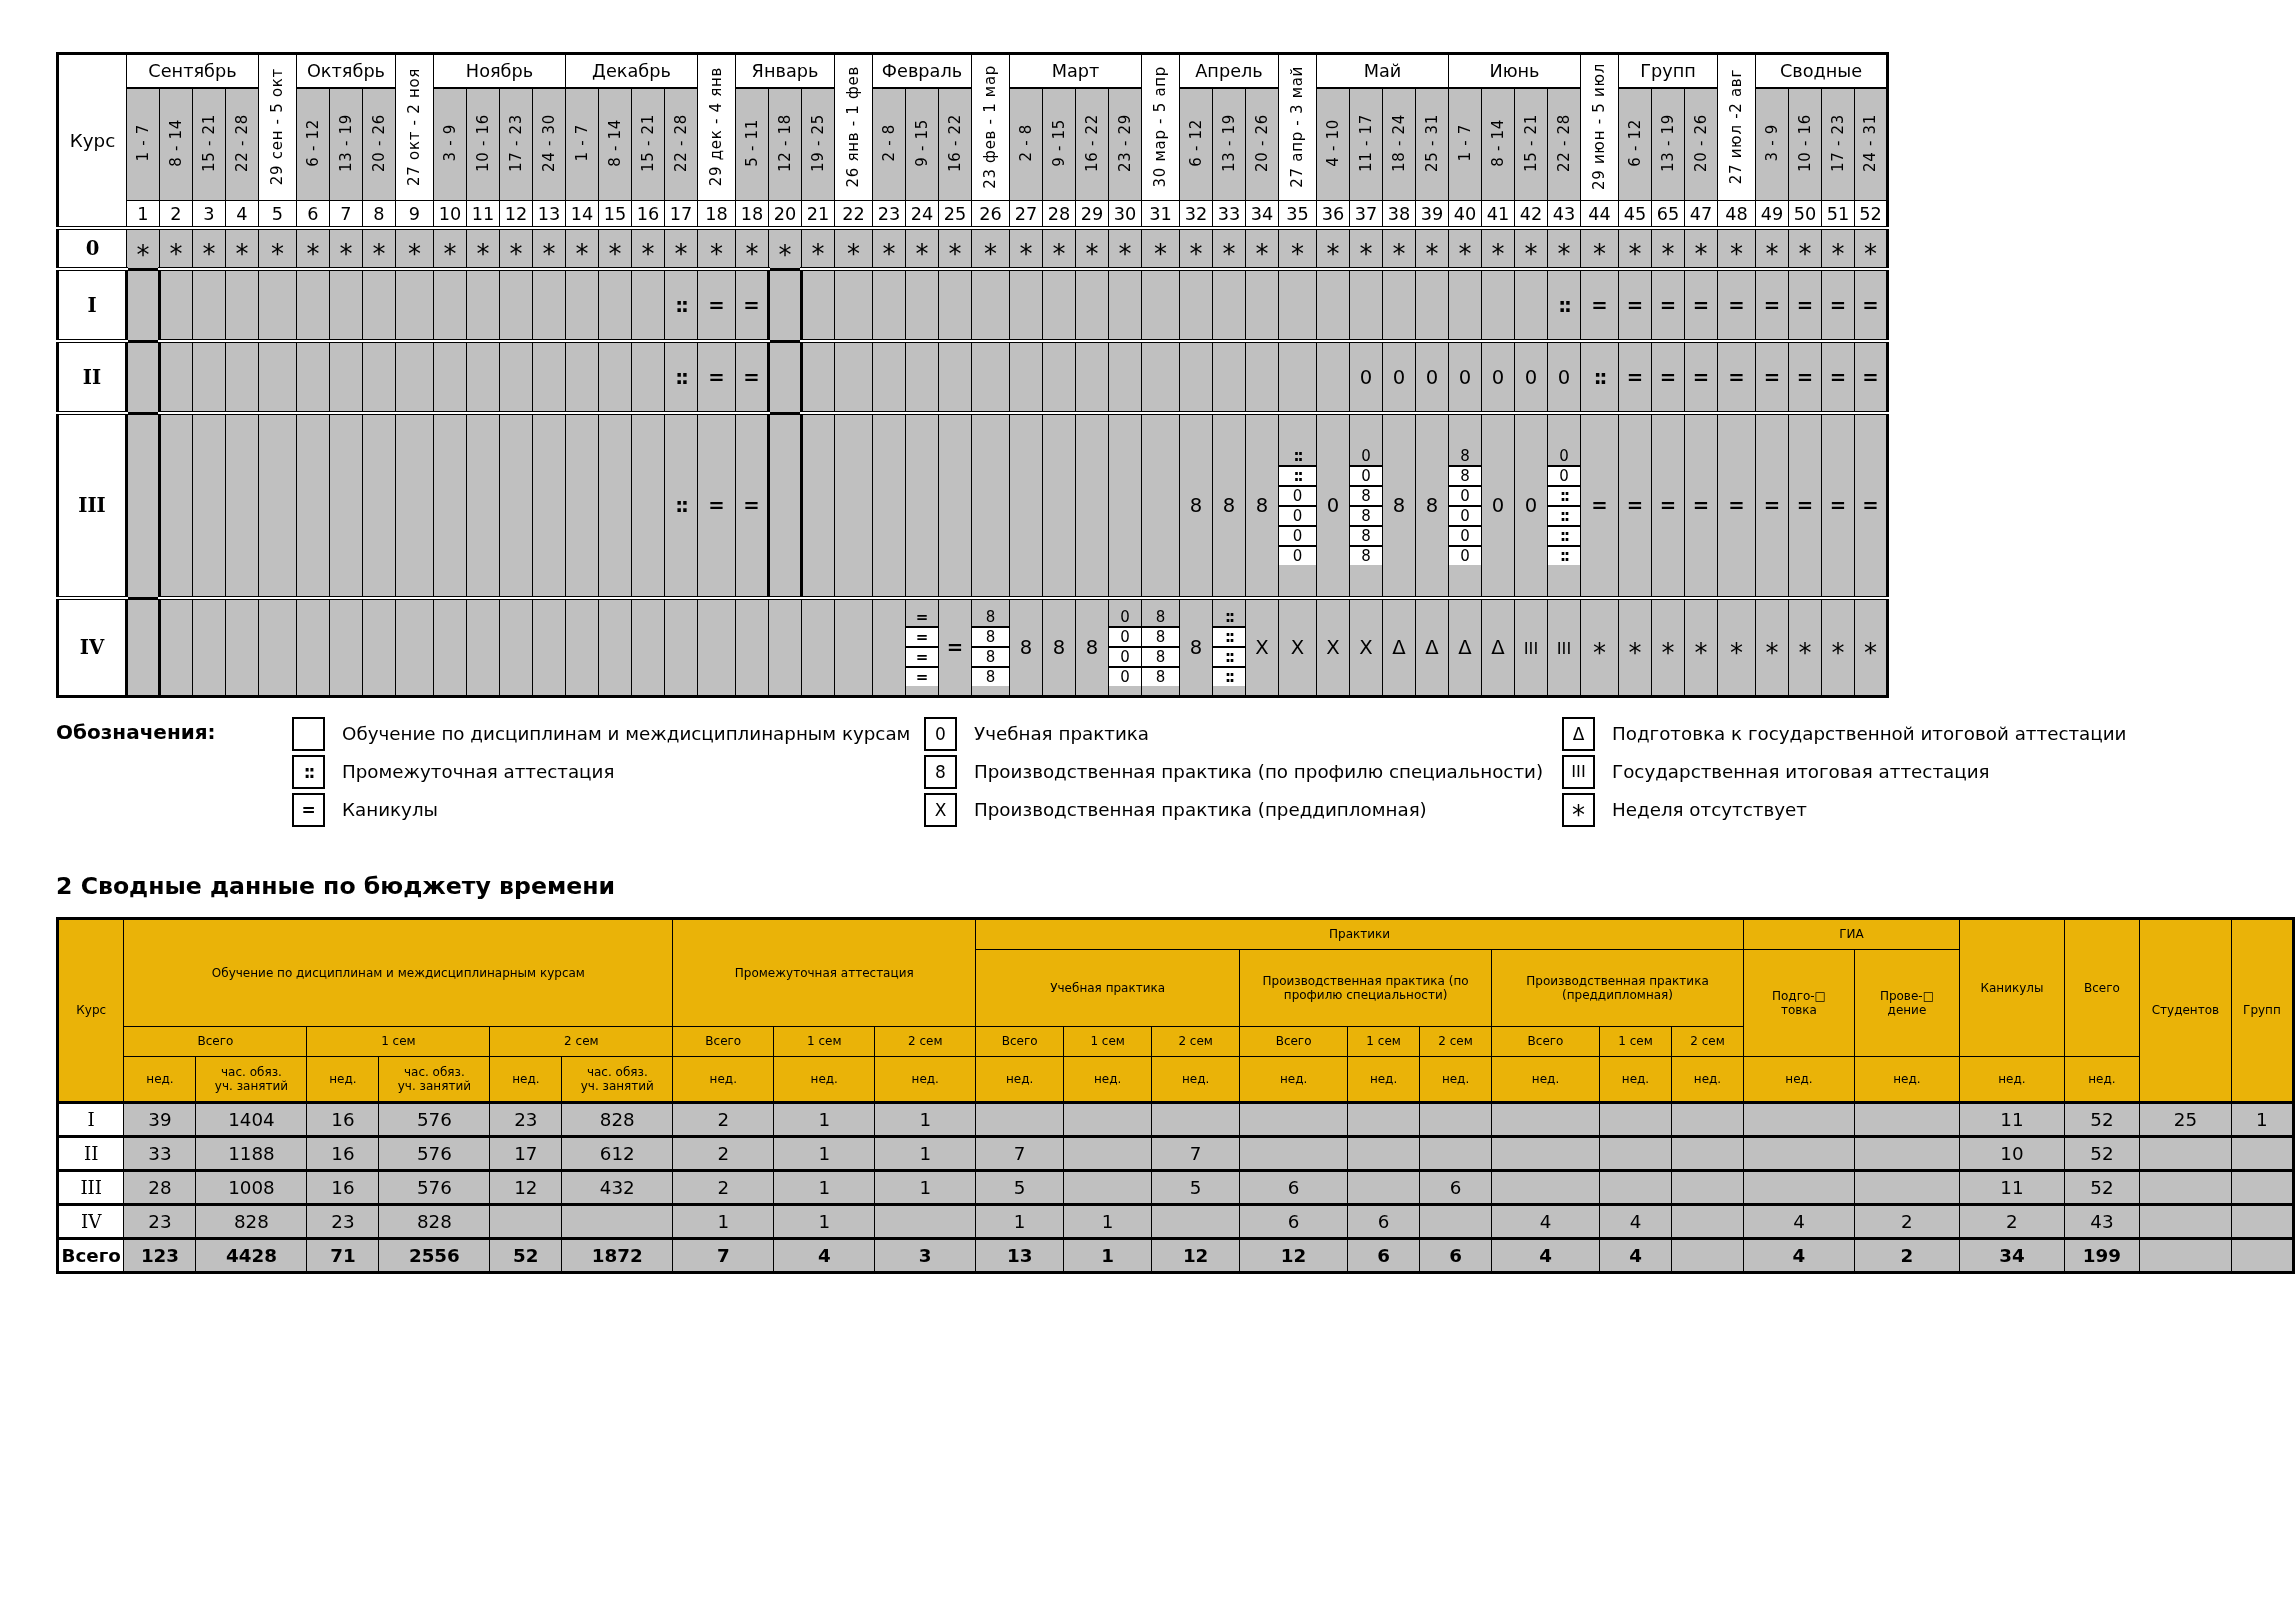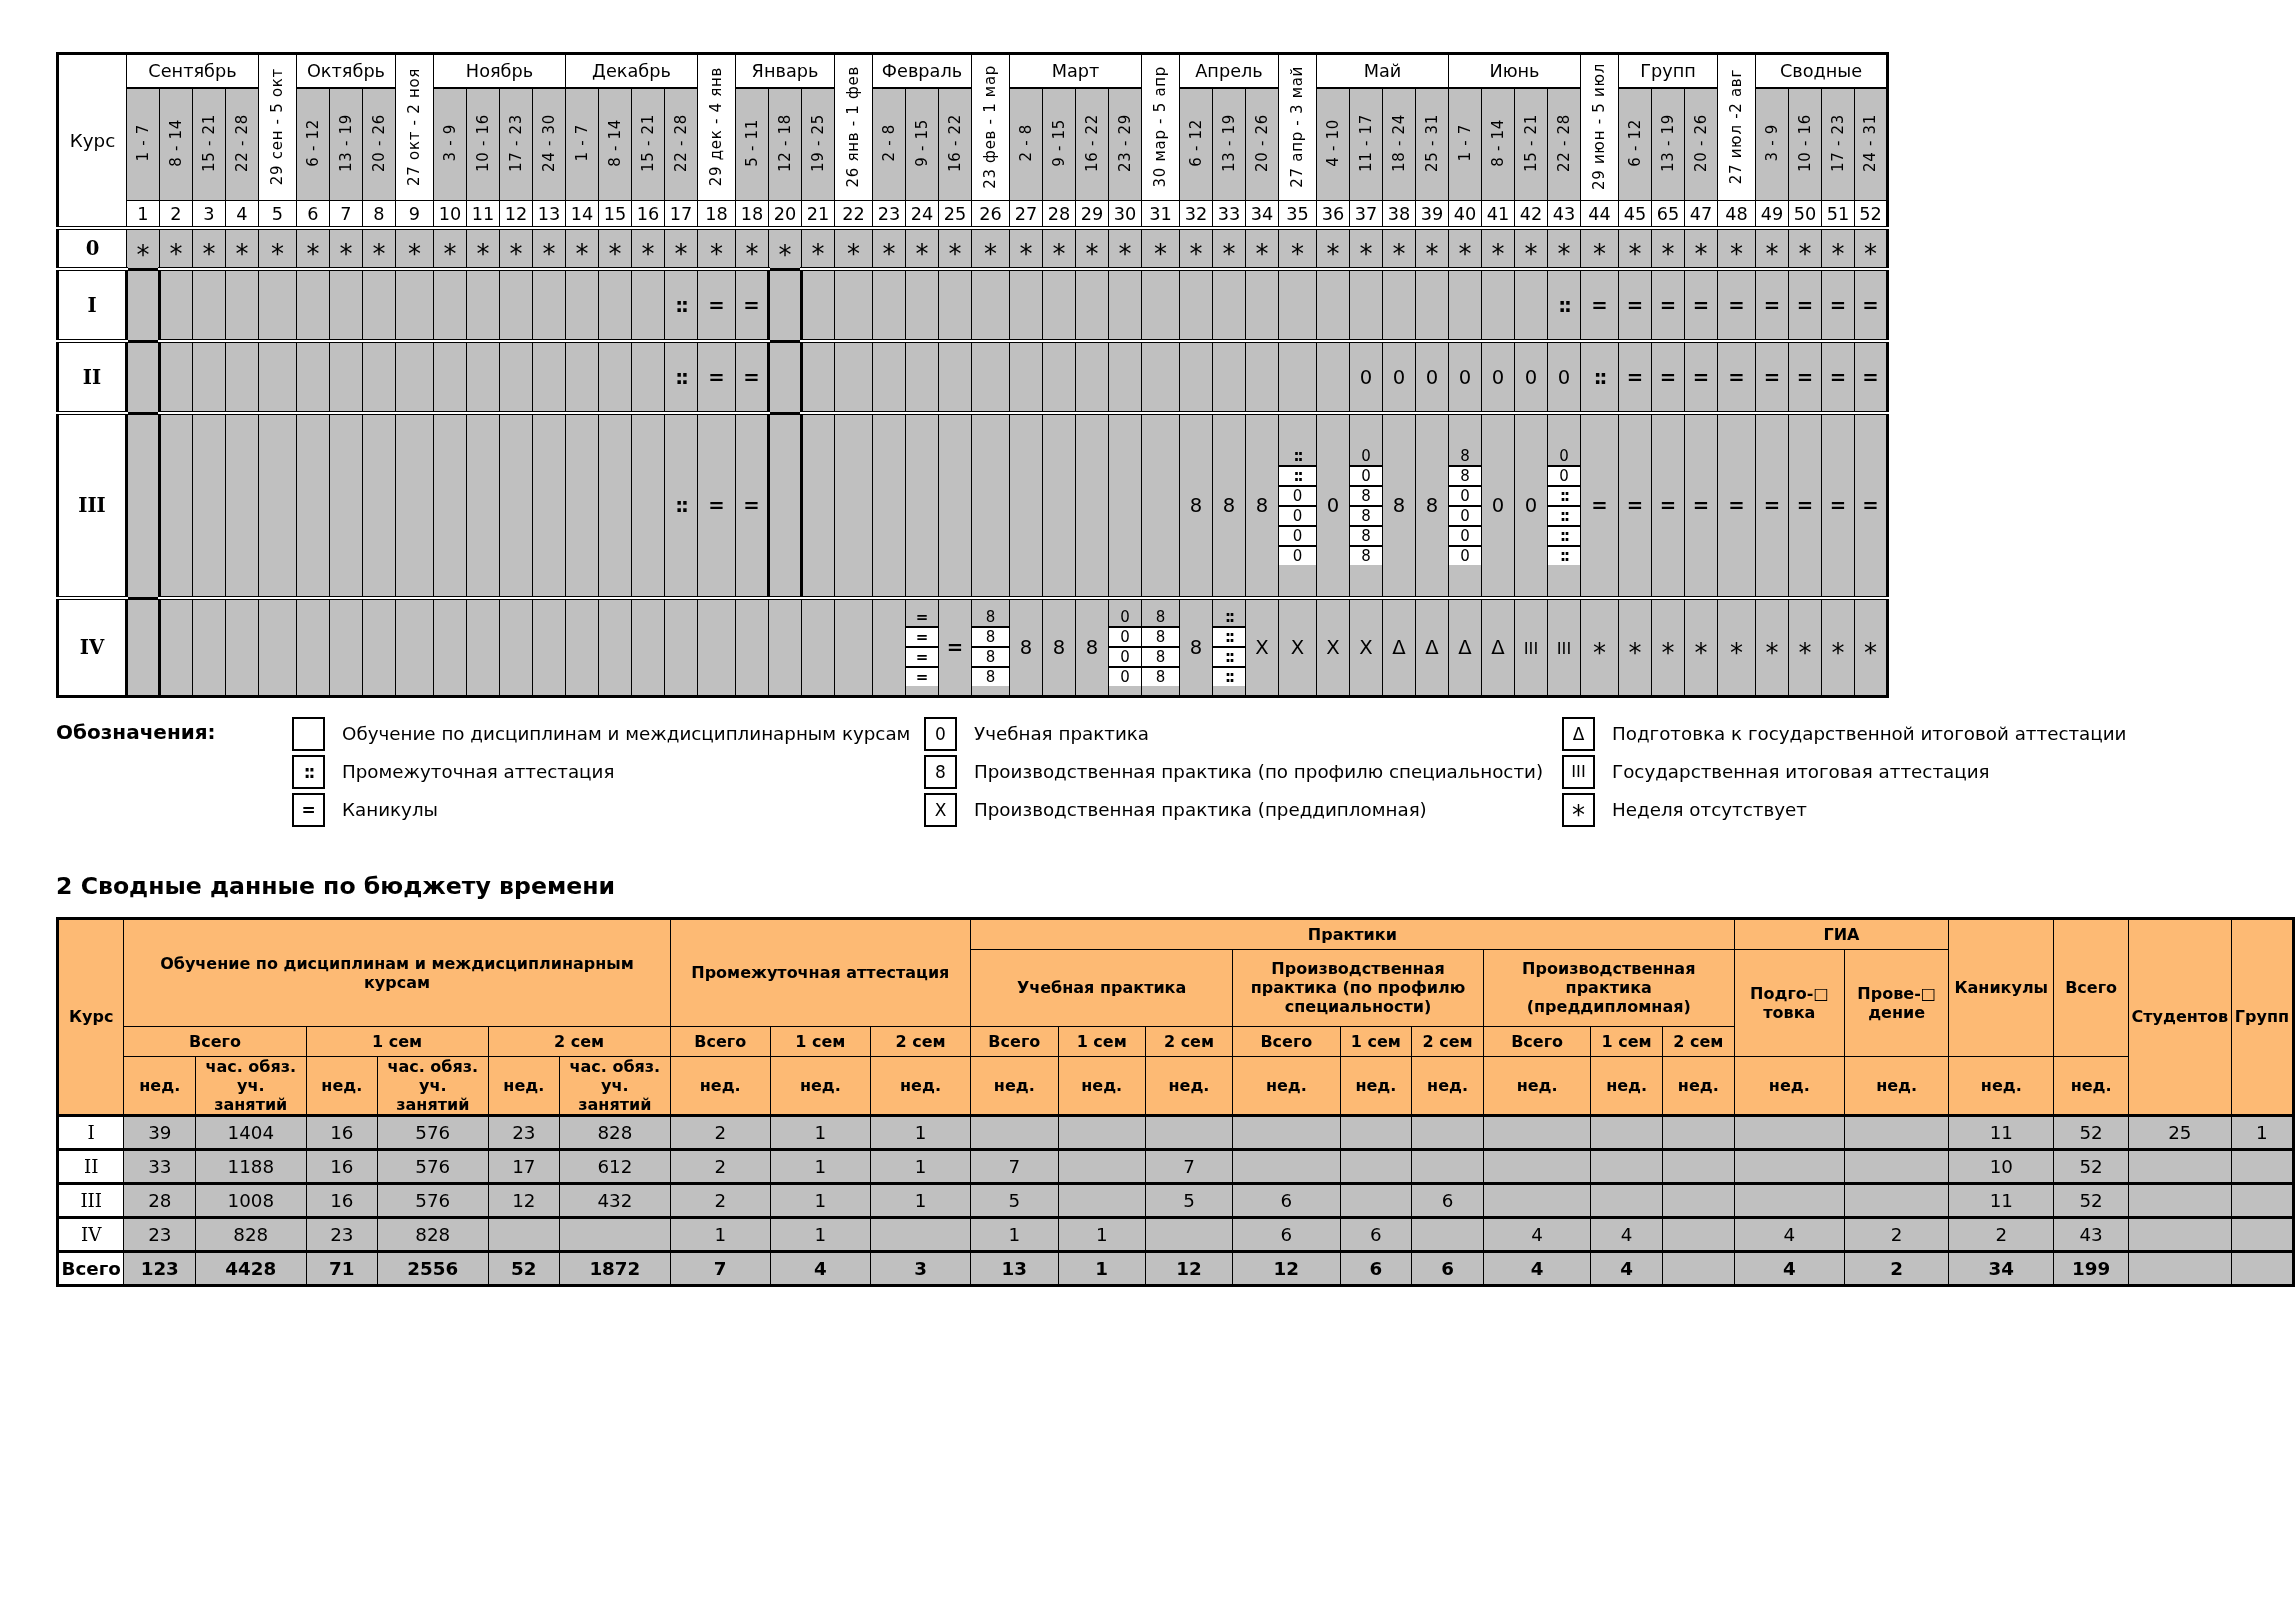--- a/index.html
+++ b/index.html
@@ -40,21 +40,21 @@
   .legend-col.c1{width:632px;}
   .legend-col.c2{width:638px;}
   .legend-col.c3{width:720px;}
   .legend-item{display:flex;align-items:center;height:38px;}
   .legend-box{width:29px;height:30px;border:2.6px solid #000;background:#fff;display:flex;align-items:center;justify-content:center;font-size:17px;flex:0 0 auto;}
   .legend-text{font-size:18.3px;margin-left:17px;white-space:nowrap;}
 
   
   table.sum{border-collapse:collapse;table-layout:fixed;border:3.3px solid #000;margin-top:17px;}
   table.sum th,table.sum td{border:1.3px solid #000;padding:0 2.6px;text-align:center;vertical-align:middle;}
-  .sum th{background:#fdba74;font-weight:bold;font-size:16px;white-space:pre-line;}
+  .sum th{background:#eab308;font-weight:normal;font-size:12px;white-space:pre-line;}
   .sum thead tr.h1{height:31px;}
   .sum thead tr.h2{height:77px;}
   .sum thead tr.h3{height:30px;}
   .sum thead tr.h4{height:46px;border-bottom:3.3px solid #000;}
   .sum tbody td{background:#c0c0c0;font-size:18.3px;height:31px;border-top:3.3px solid #000;}
   .sum tbody th{background:#fff;border-top:3.3px solid #000;font-size:18.3px;}
   .sum tbody th.serif{font-family:"DejaVu Serif","Liberation Serif",serif;font-weight:normal;}
   .sum tbody tr.total td{font-weight:bold;}
   .sum tbody tr.total th{font-weight:bold;}
 </style>

